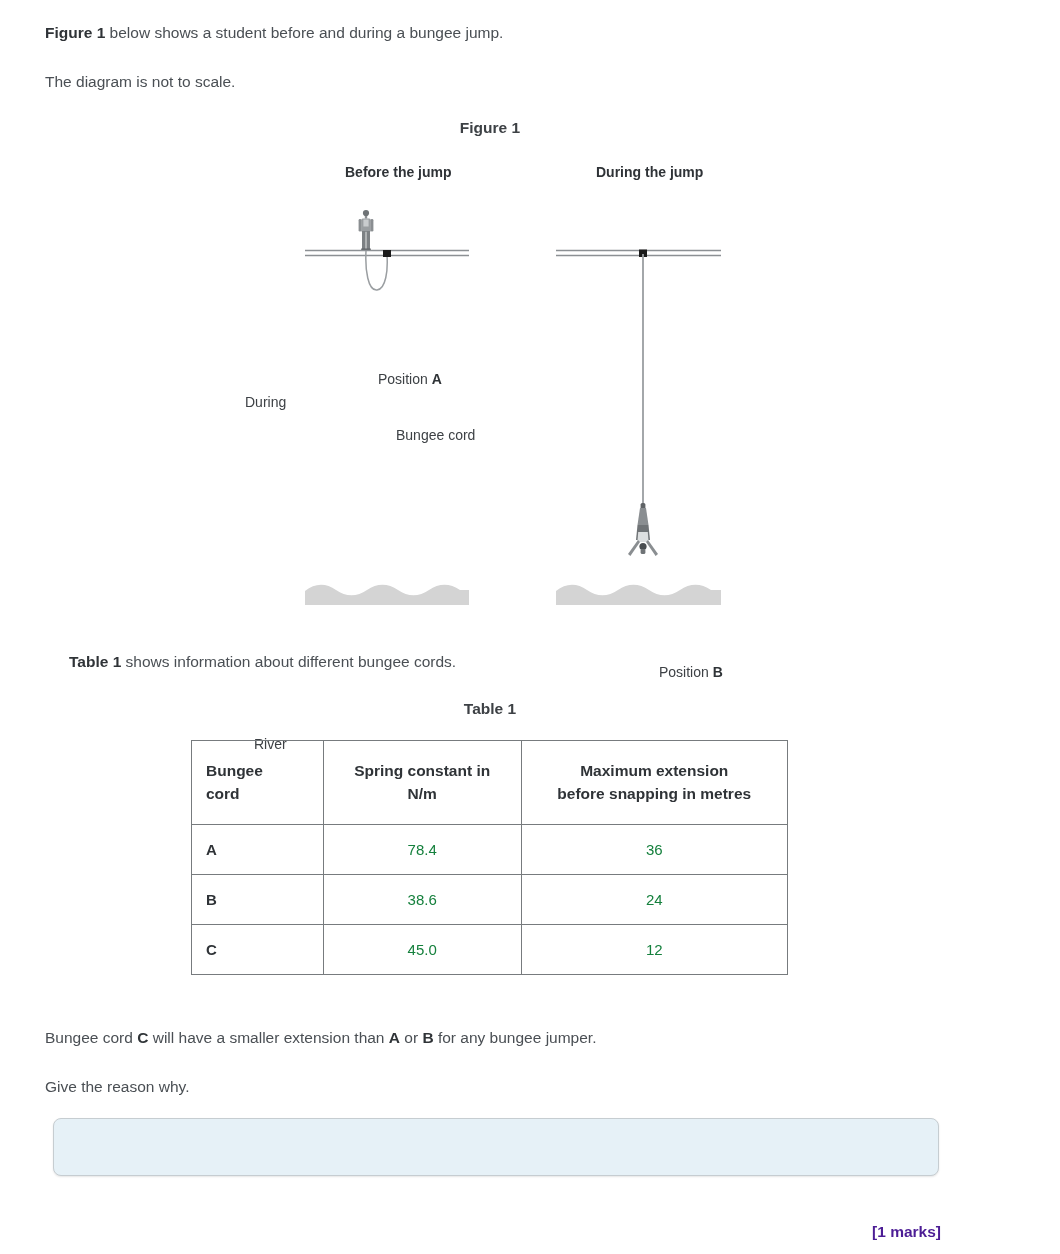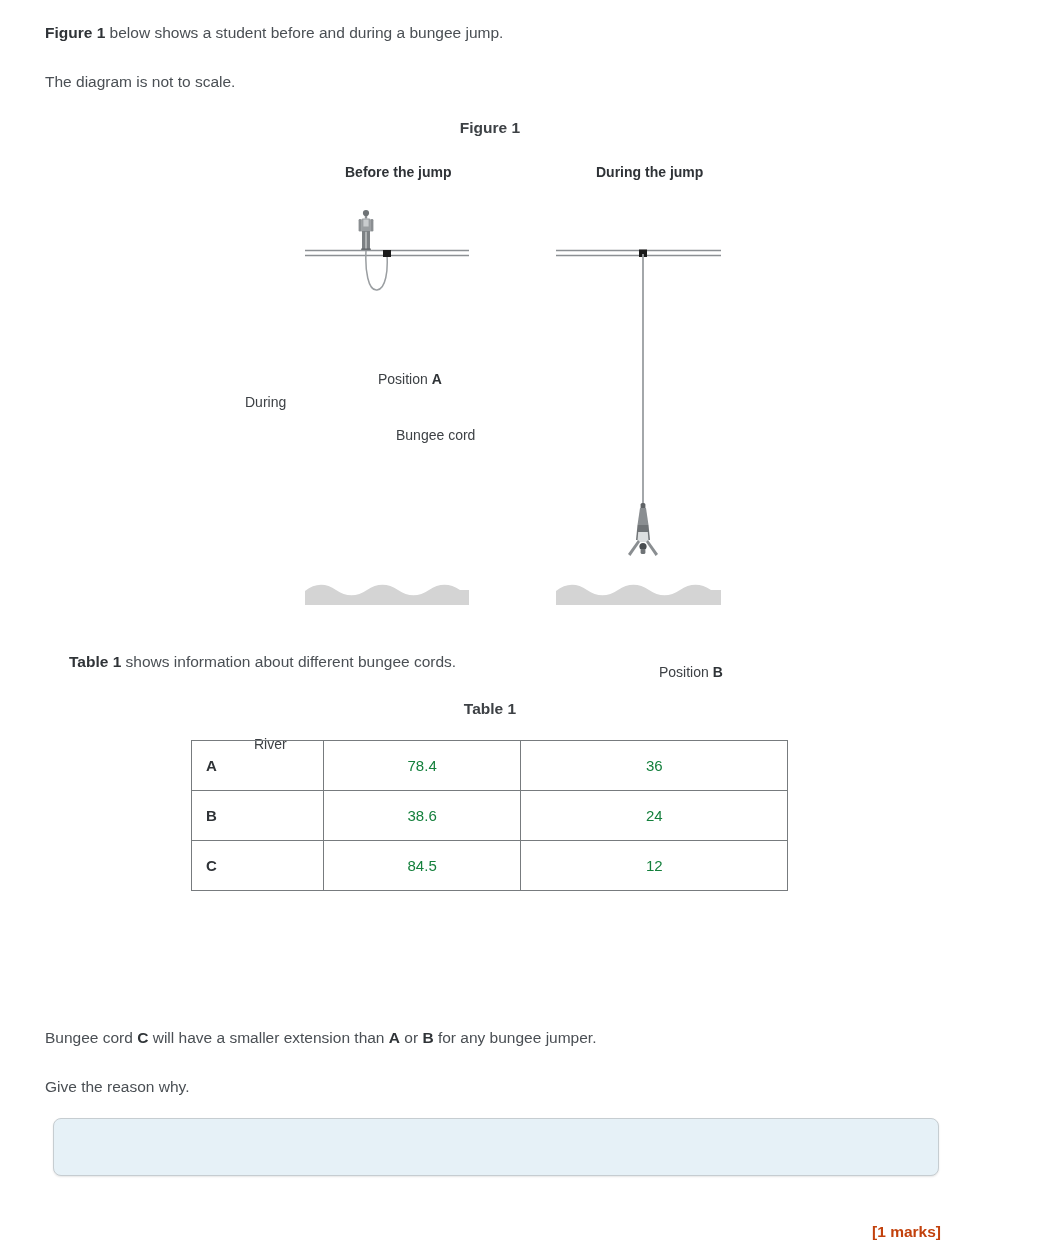--- a/index.html
+++ b/index.html
@@ -127,21 +127,21 @@
     resize: none;
     outline: none;
   }
 
   #marks {
     position: absolute;
     top: 1223px; left: 0; width: 941px;
     text-align: right;
     font-size: 15.5px;
     font-weight: bold;
-    color: #c2410c;
+    color: #4c1d95;
   }
 </style>
 </head>
 <body>
 
 <div class="intro-line" id="line-figure-intro"><b>Figure 1</b><span> below shows a student before and during a bungee jump.</span></div>
 
 <div class="intro-line" id="line-scale-note">The diagram is not to scale.</div>
 
 <div class="caption" id="caption-figure1">Figure 1</div>
@@ -229,32 +229,46 @@
 <div class="caption" id="caption-table1">Table 1</div>
 
 <table id="table1">
   <colgroup>
       <col class="c1">
       <col class="c2">
       <col class="c3">
     </colgroup>
   <tbody>
     <tr>
+      <td class="hcell left">
+        <div>Bungee</div>
+        <div>cord</div>
+      </td>
+      <td class="hcell mid">
+        <div>Spring constant in</div>
+        <div>N/m</div>
+      </td>
+      <td class="hcell mid">
+        <div>Maximum extension</div>
+        <div>before snapping in metres</div>
+      </td>
+    </tr>
+    <tr>
       <td class="dcell cord">A</td>
       <td class="dcell">78.4</td>
       <td class="dcell">36</td>
     </tr>
     <tr>
       <td class="dcell cord">B</td>
       <td class="dcell">38.6</td>
       <td class="dcell">24</td>
     </tr>
     <tr>
       <td class="dcell cord">C</td>
-      <td class="dcell">84.5</td>
+      <td class="dcell">45.0</td>
       <td class="dcell">12</td>
     </tr>
   </tbody>
 </table>
 
 <div class="intro-line" id="line-statement"><span>Bungee cord </span><b>C</b><span> will have a smaller extension than </span><b>A</b><span> or </span><b>B</b><span> for any bungee jumper.</span></div>
 
 <div class="intro-line" id="line-question">Give the reason why.</div>
 
 <textarea id="answer-box" placeholder="" style=""></textarea>

